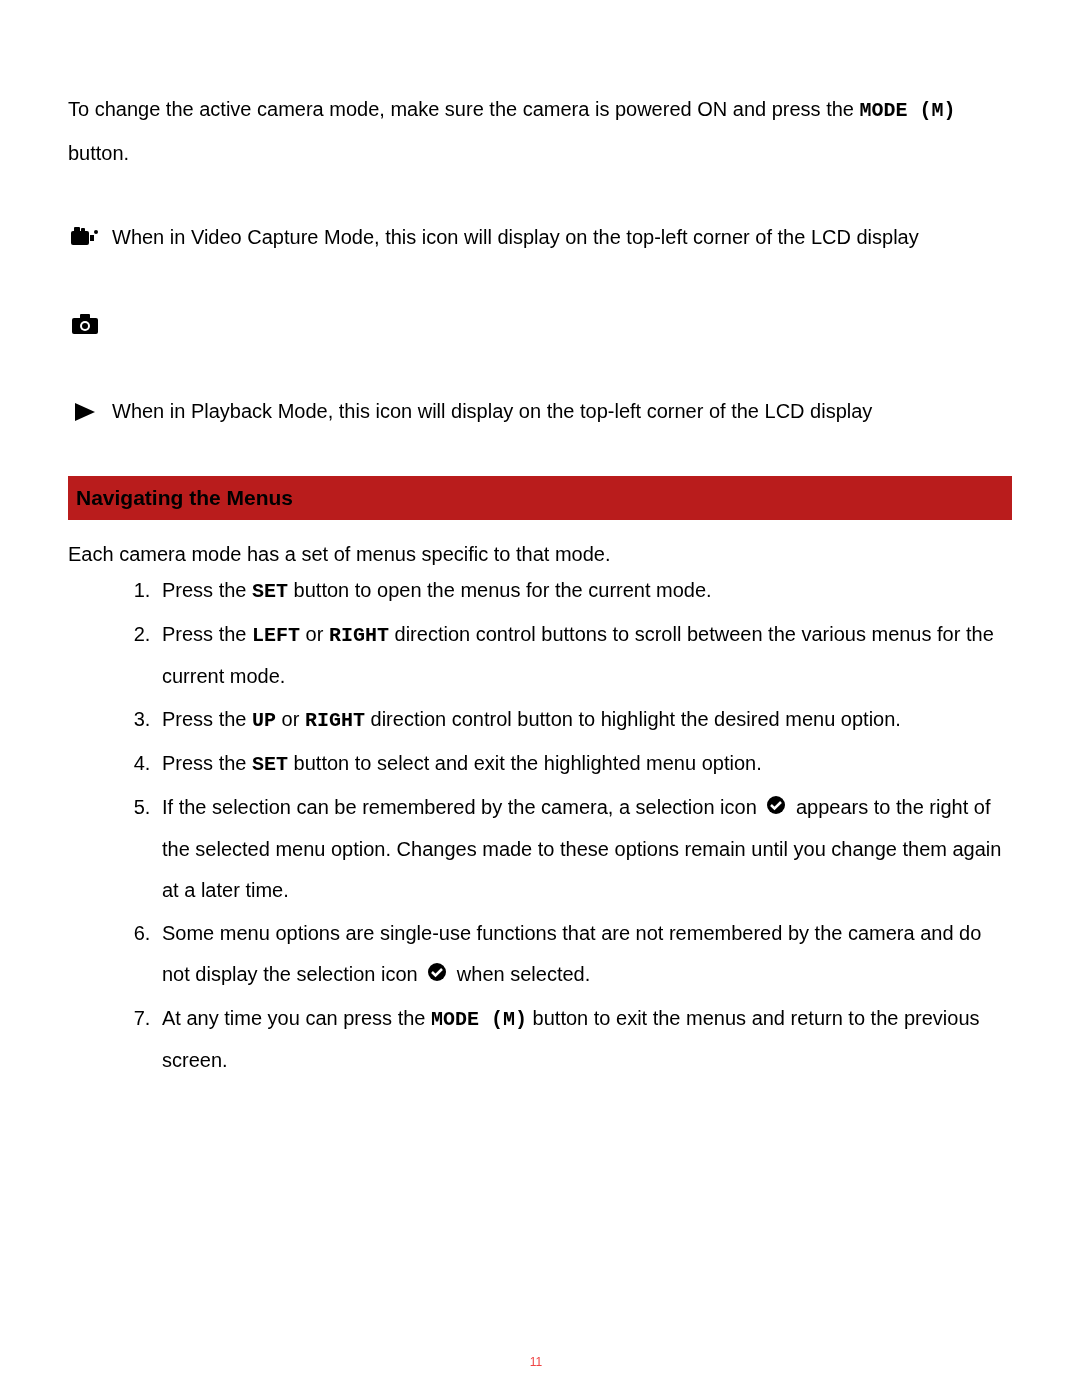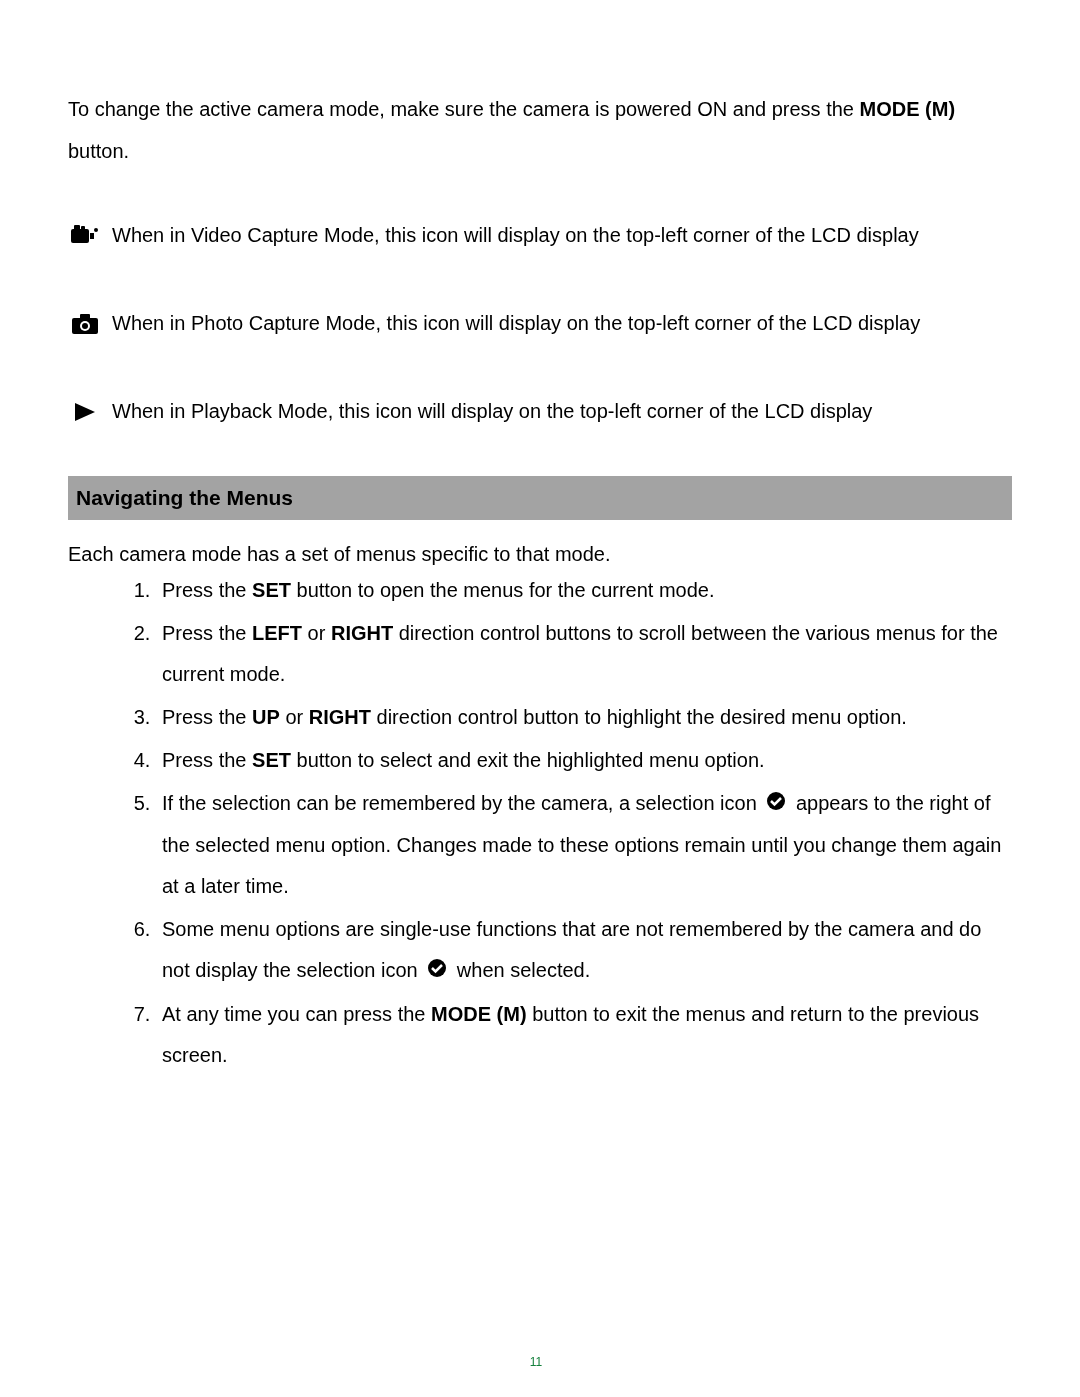--- a/index.html
+++ b/index.html
@@ -32,55 +32,56 @@
       display: flex;
       align-items: center;
       justify-content: center;
       margin-right: 10px;
       flex-shrink: 0;
     }
     .mode-text {
       line-height: 1.5;
     }
     .section-header {
-      background: #a3a3a3;
+      background: #b91c1c;
       padding: 10px 8px;
       font-weight: bold;
       font-size: 21px;
       margin-top: 40px;
       margin-bottom: 18px;
     }
     .section-intro {
       line-height: 1.6;
     }
     ol.steps {
       list-style: decimal;
       padding-left: 88px;
     }
     ol.steps li {
       line-height: 2.05;
       padding-left: 6px;
       margin-bottom: 2px;
     }
     .bold {
       font-weight: bold;
+      font-family: Liberation Mono, monospace;
     }
     .inline-icon {
       display: inline-block;
       vertical-align: middle;
       margin: 0 4px;
     }
     .page-number {
       position: absolute;
       bottom: 28px;
       left: 0;
       right: 8px;
       text-align: center;
       font-size: 12px;
-      color: #15803d;
+      color: #ef4444;
     }
     
     .video-svg { width: 28px; height: 22px; }
     
     .camera-svg { width: 28px; height: 22px; }
     
     .play-svg { width: 24px; height: 22px; }
     
     .check-svg { width: 20px; height: 20px; }
   </style>
@@ -106,21 +107,20 @@
 
 <div class="mode-line">
   <span class="mode-icon-box">
     <svg class="camera-svg" viewBox="0 0 28 22">
       <rect x="1" y="5" width="26" height="16" rx="2" fill="#000"></rect>
       <rect x="9" y="1" width="10" height="5" rx="1" fill="#000"></rect>
       <circle cx="14" cy="13" r="5" fill="#fff"></circle>
       <circle cx="14" cy="13" r="3" fill="#000"></circle>
     </svg>
   </span>
-  <span class="mode-text">When in Photo Capture Mode, this icon will display on the top-left corner of the LCD display</span>
 </div>
 
 <div class="mode-line" style="margin-bottom:50px;">
   <span class="mode-icon-box">
     <svg class="play-svg" viewBox="0 0 24 22">
       <polygon points="2,2 22,11 2,20" fill="#000"></polygon>
     </svg>
   </span>
   <span class="mode-text">When in Playback Mode, this icon will display on the top-left corner of the LCD display</span>
 </div>

